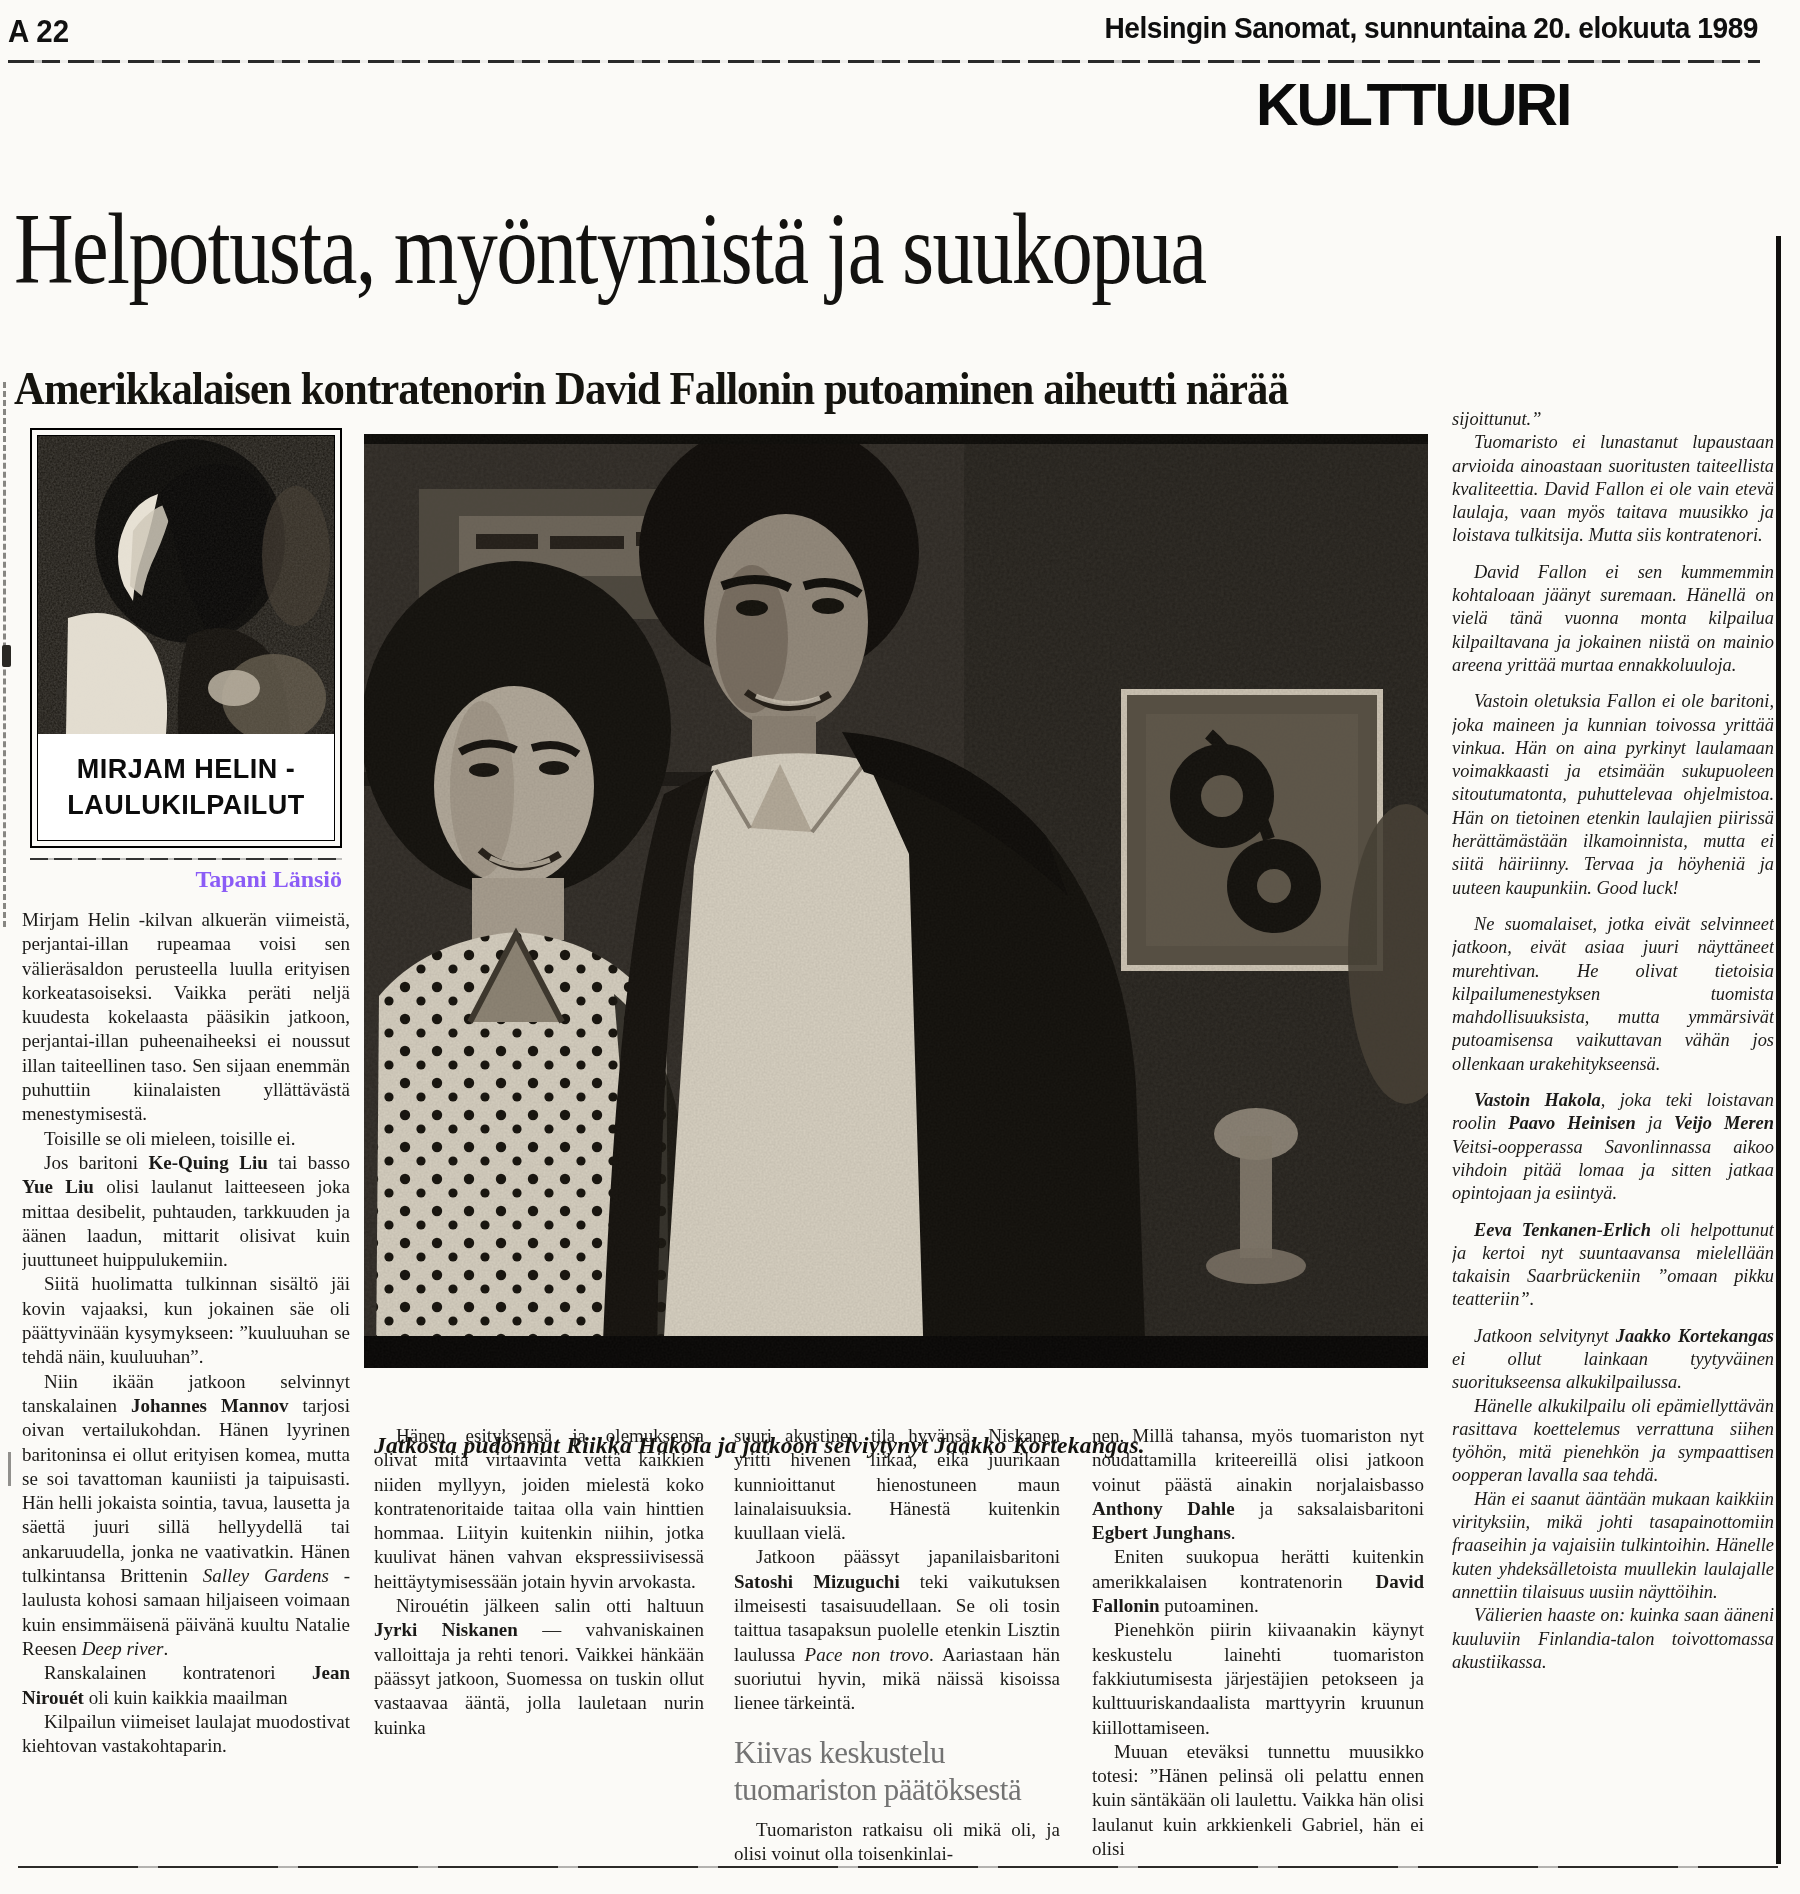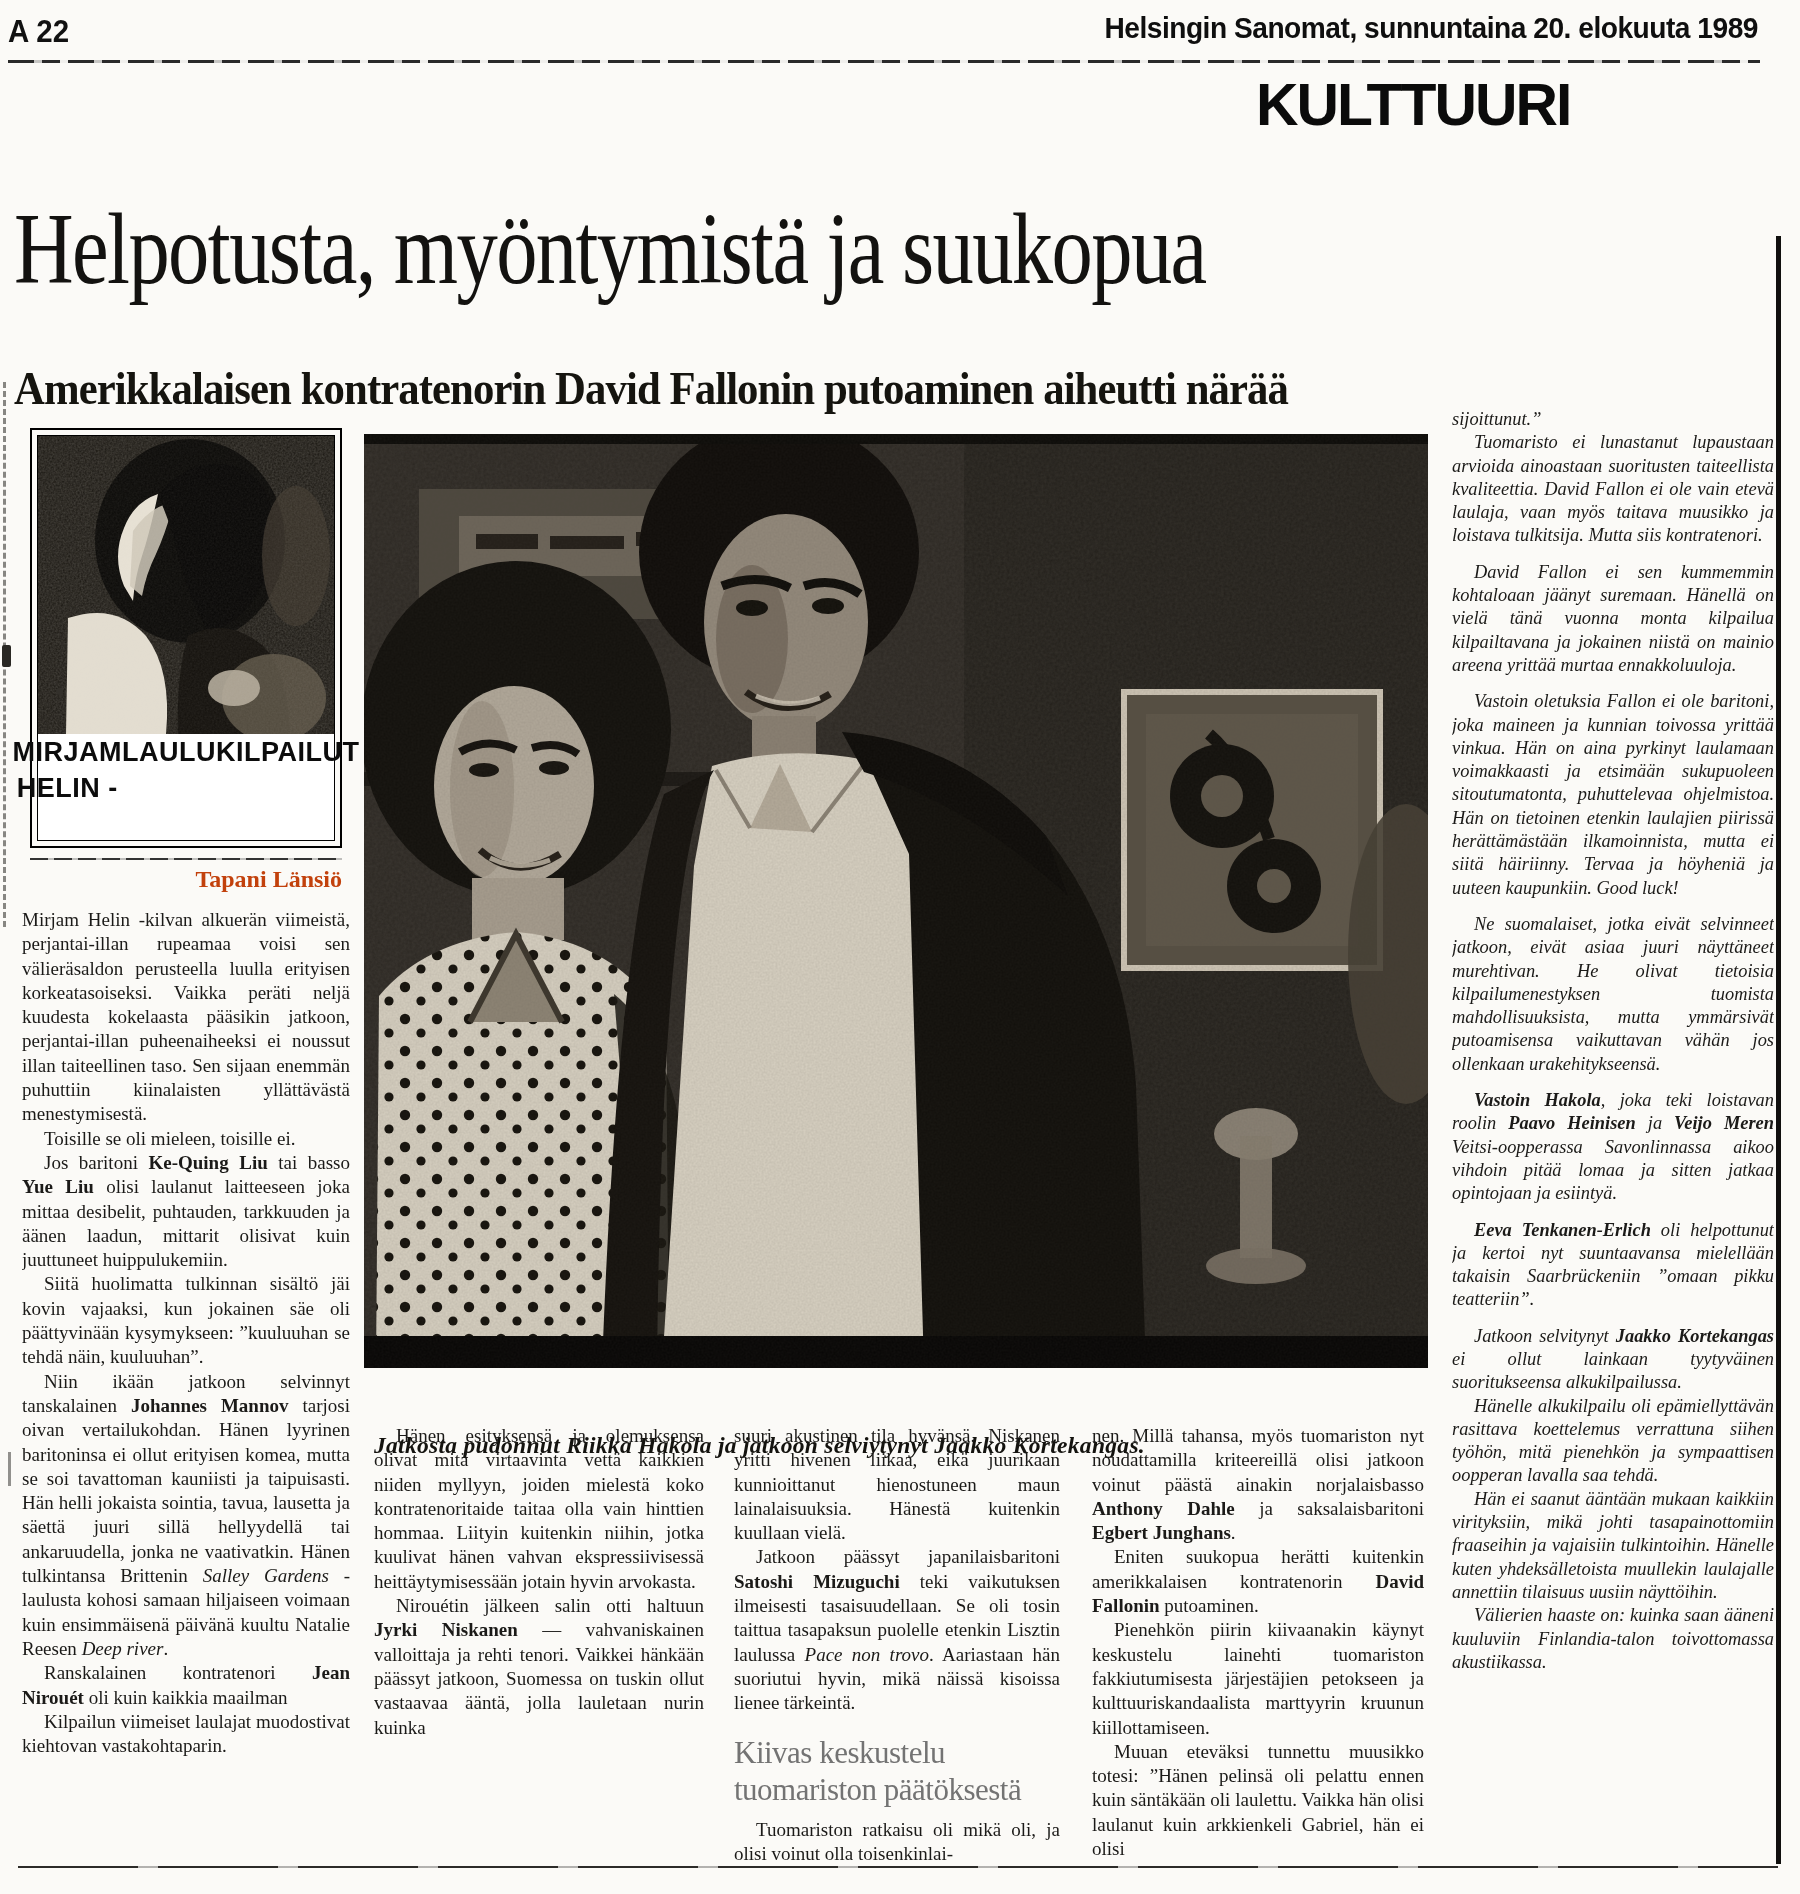--- a/index.html
+++ b/index.html
@@ -22,24 +22,24 @@
   
   .headline{left:14px;top:190px;font-size:102px;font-weight:normal;letter-spacing:-2px;
             transform:scaleX(.81);transform-origin:left top;white-space:nowrap;color:#131210;}
   .subheadline{left:14px;top:362px;font-size:46px;font-weight:bold;letter-spacing:-1px;
             transform:scaleX(.93);transform-origin:left top;white-space:nowrap;color:#15140f;}
 
   
   .side-box{left:30px;top:428px;width:312px;height:420px;border:2px solid #000;padding:5px;box-sizing:border-box;background:#fbfaf7;}
   .side-box-inner{border:1px solid #000;width:100%;height:100%;box-sizing:border-box;display:flex;flex-direction:column;background:#fff;}
   .side-photo{width:100%;height:298px;display:block;}
-  .side-label{flex:1;display:flex;flex-direction:row;justify-content:center;text-align:center;
+  .side-label{flex:1;display:flex;flex-direction:column;justify-content:center;text-align:center;
               font-family:"Liberation Sans","DejaVu Sans",sans-serif;font-weight:bold;font-size:27px;line-height:36px;color:#0c0c0c;letter-spacing:.5px;}
   .byline-rule{left:30px;top:858px;width:312px;height:2px;background:repeating-linear-gradient(90deg,#333 0 18px,rgba(51,51,51,.3) 18px 24px);}
-  .byline{left:30px;top:866px;width:312px;text-align:right;font-weight:bold;font-size:24px;color:#c2410c;}
+  .byline{left:30px;top:866px;width:312px;text-align:right;font-weight:bold;font-size:24px;color:#8b5cf6;}
 
   
   .col{position:absolute;text-align:justify;overflow:hidden;}
   .col p{margin:0;}
   .col p.ind{text-indent:22px;}
   .col p.gap{margin-top:13px;}
   .c14{font-size:19px;line-height:24.3px;}
   .c5{font-size:18.4px;line-height:23.3px;font-style:italic;}
   .col h3{font-size:31px;line-height:37px;font-weight:normal;letter-spacing:-.5px;margin:18px 0 10px 0;text-align:left;color:#737373;}
   .b{font-weight:bold;}

